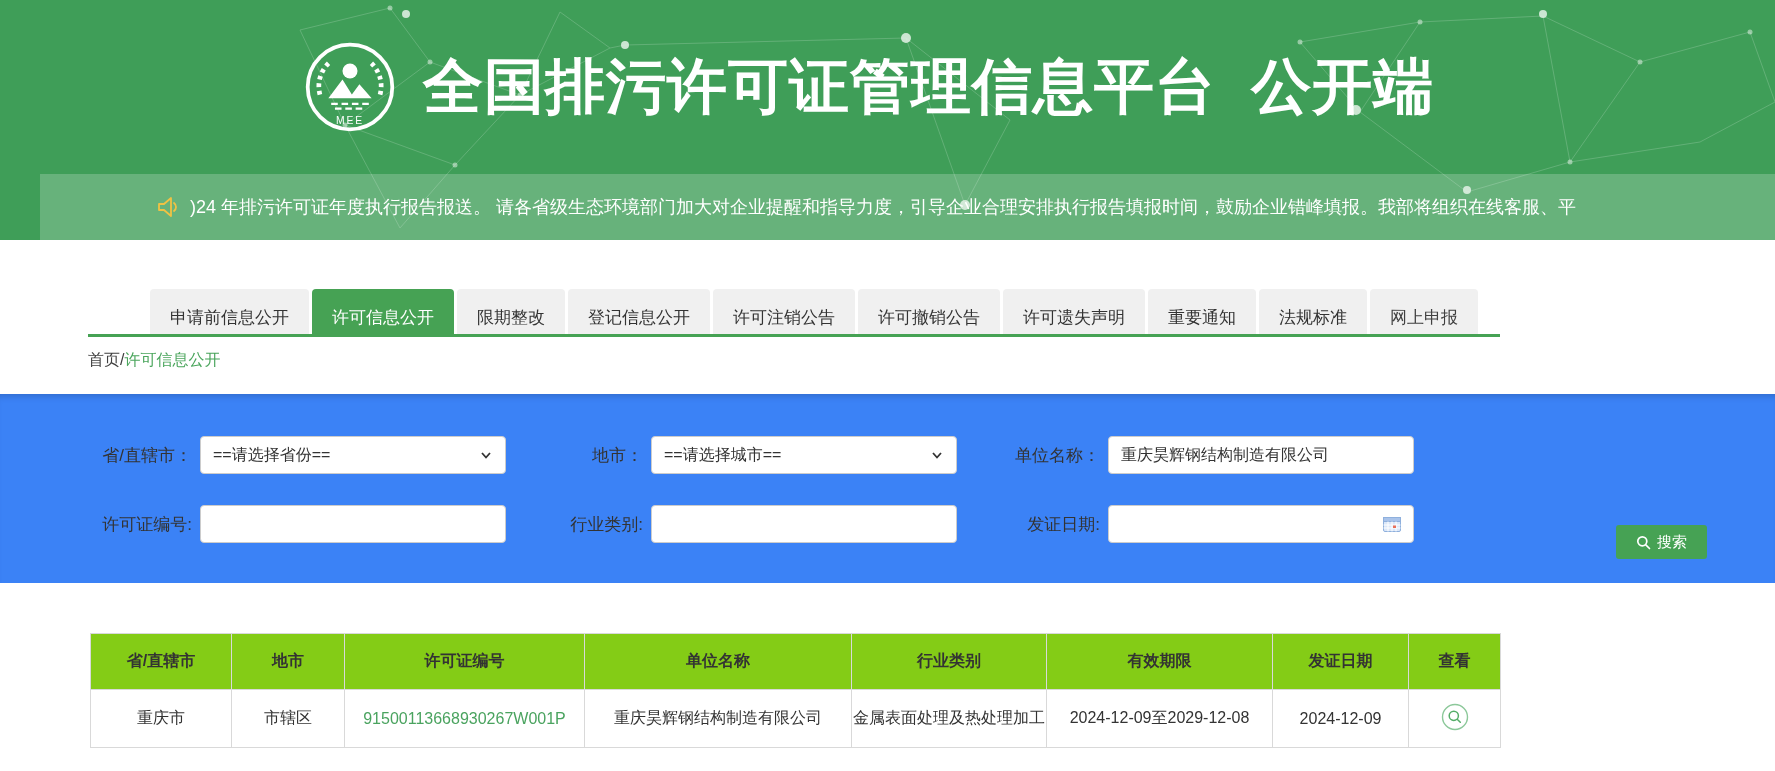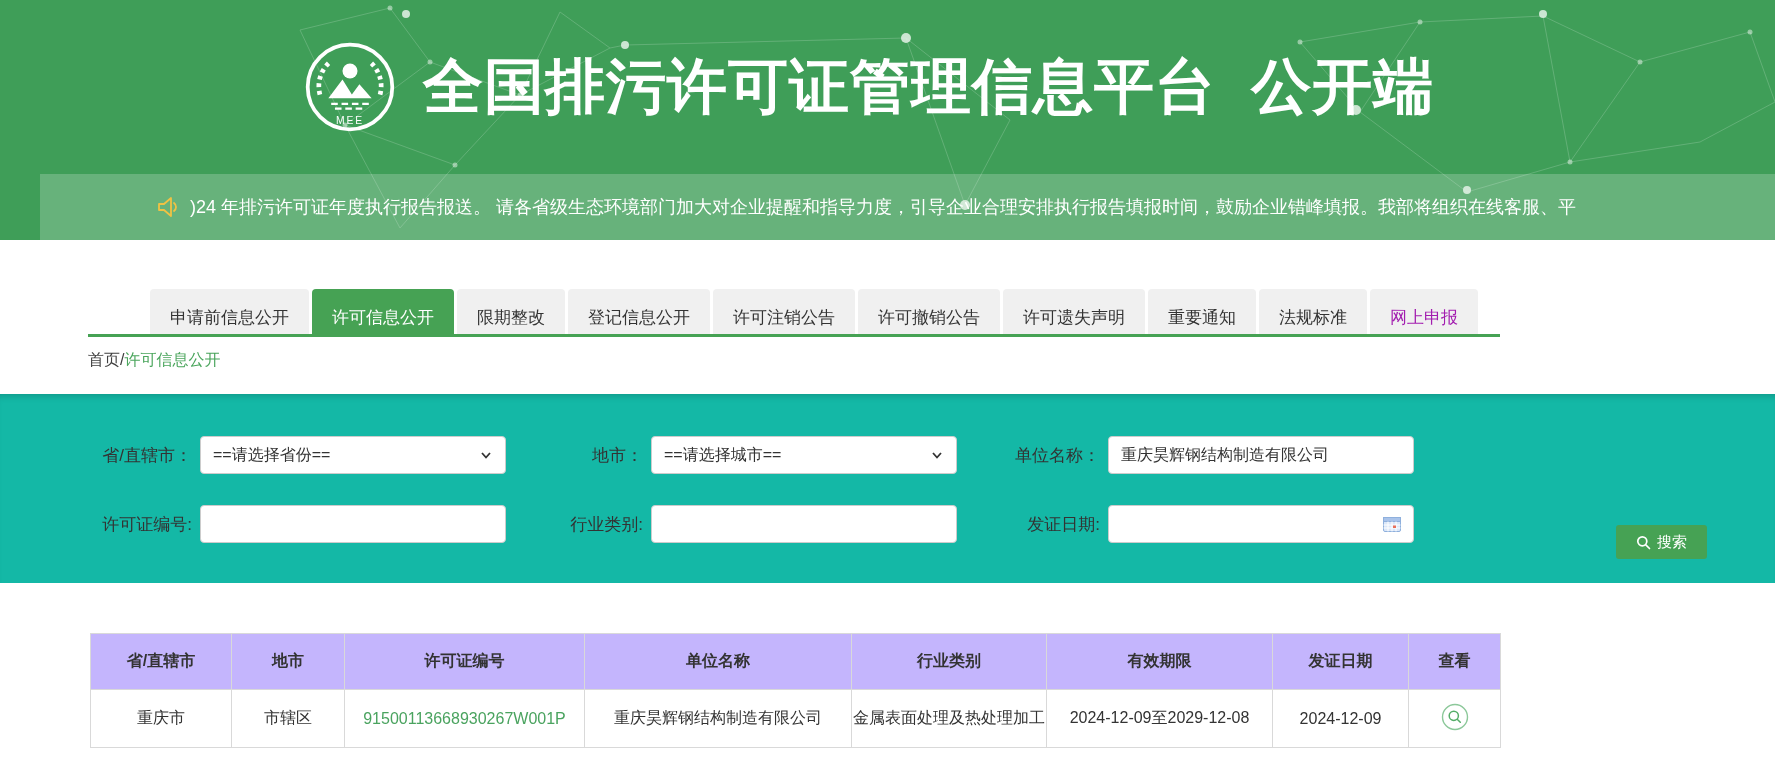--- a/index.html
+++ b/index.html
@@ -18,48 +18,48 @@
   .announce .sp-icon { margin-right:9px; position:relative; z-index:2; }
   .announce-text { color:#fff; font-size:18px; position:relative; z-index:2; white-space:nowrap; }
 
   
   .nav-section { background:#fff; padding-top:49px; }
   .tabs-wrap { margin:0 275px 0 88px; border-bottom:3px solid #46a254; }
   .tabs { display:flex; gap:3px; padding-left:62px; }
   .tab { height:45px; line-height:45px; padding:6px 20px; background:#f0f0f0; color:#333;
          font-size:17px; border-radius:4px 4px 0 0; cursor:pointer; white-space:nowrap; }
   .tab.active { background:#46a254; color:#fff; }
-  .tab.orange { color:#a21caf; }
+  .tab.orange { color:#404040; }
 
   
   .breadcrumb { margin:13px 88px 23px 88px; font-size:16px; color:#404040; }
   .breadcrumb .crumb-current { color:#4aa55c; }
 
   
-  .panel { background:#14b8a6; height:189px; padding:42px 8px 0 88px; position:relative;
+  .panel { background:#3b82f6; height:189px; padding:42px 8px 0 88px; position:relative;
            box-shadow: inset 0 7px 7px -5px rgba(0,0,0,0.18); }
   .frow { display:flex; align-items:center; }
   .frow + .frow { margin-top:31px; }
   .flabel { font-size:17px; color:#333; text-align:right; padding-right:8px; white-space:nowrap; }
   .lab1 { width:112px; } .lab2 { width:145px; } .lab3 { width:151px; }
   .control { width:306px; height:38px; border:1px solid #ccc; border-radius:4px; background:#fff;
              font-size:16px; padding:0 12px; color:#333; }
   .selectbox { display:flex; align-items:center; justify-content:space-between; cursor:pointer; }
   .selectbox span { white-space:nowrap; }
   input.control { outline:none; }
   .datebox { display:flex; align-items:center; justify-content:space-between; }
   .datebox input { border:none; outline:none; flex:1; font-size:16px; height:100%; background:transparent; }
   .search-btn { position:absolute; right:68px; top:131px; width:91px; height:34px; background:#46a254;
                 color:#fff; border:none; border-radius:3px; font-size:15px; display:flex;
                 align-items:center; justify-content:center; gap:6px; cursor:pointer;
                 font-family:inherit; }
 
   
   .result-table { margin:50px 275px 0 90px; border-collapse:collapse; width:1410px; table-layout:fixed; }
-  .result-table th { background:#c4b5fd; height:56px; font-size:16px; font-weight:bold; color:#333;
+  .result-table th { background:#84cc16; height:56px; font-size:16px; font-weight:bold; color:#333;
                      border:1px solid #d9d9d9; text-align:center; }
   .result-table td { height:58px; font-size:16px; color:#333; border:1px solid #d9d9d9;
                      text-align:center; background:#fff; white-space:nowrap; overflow:hidden; }
   .permit-link { color:#4aa35f; cursor:pointer; text-decoration:none; }
   .view-btn { display:inline-flex; align-items:center; justify-content:center; cursor:pointer; }
 </style>
 </head>
 <body>
 
 <div class="page">

